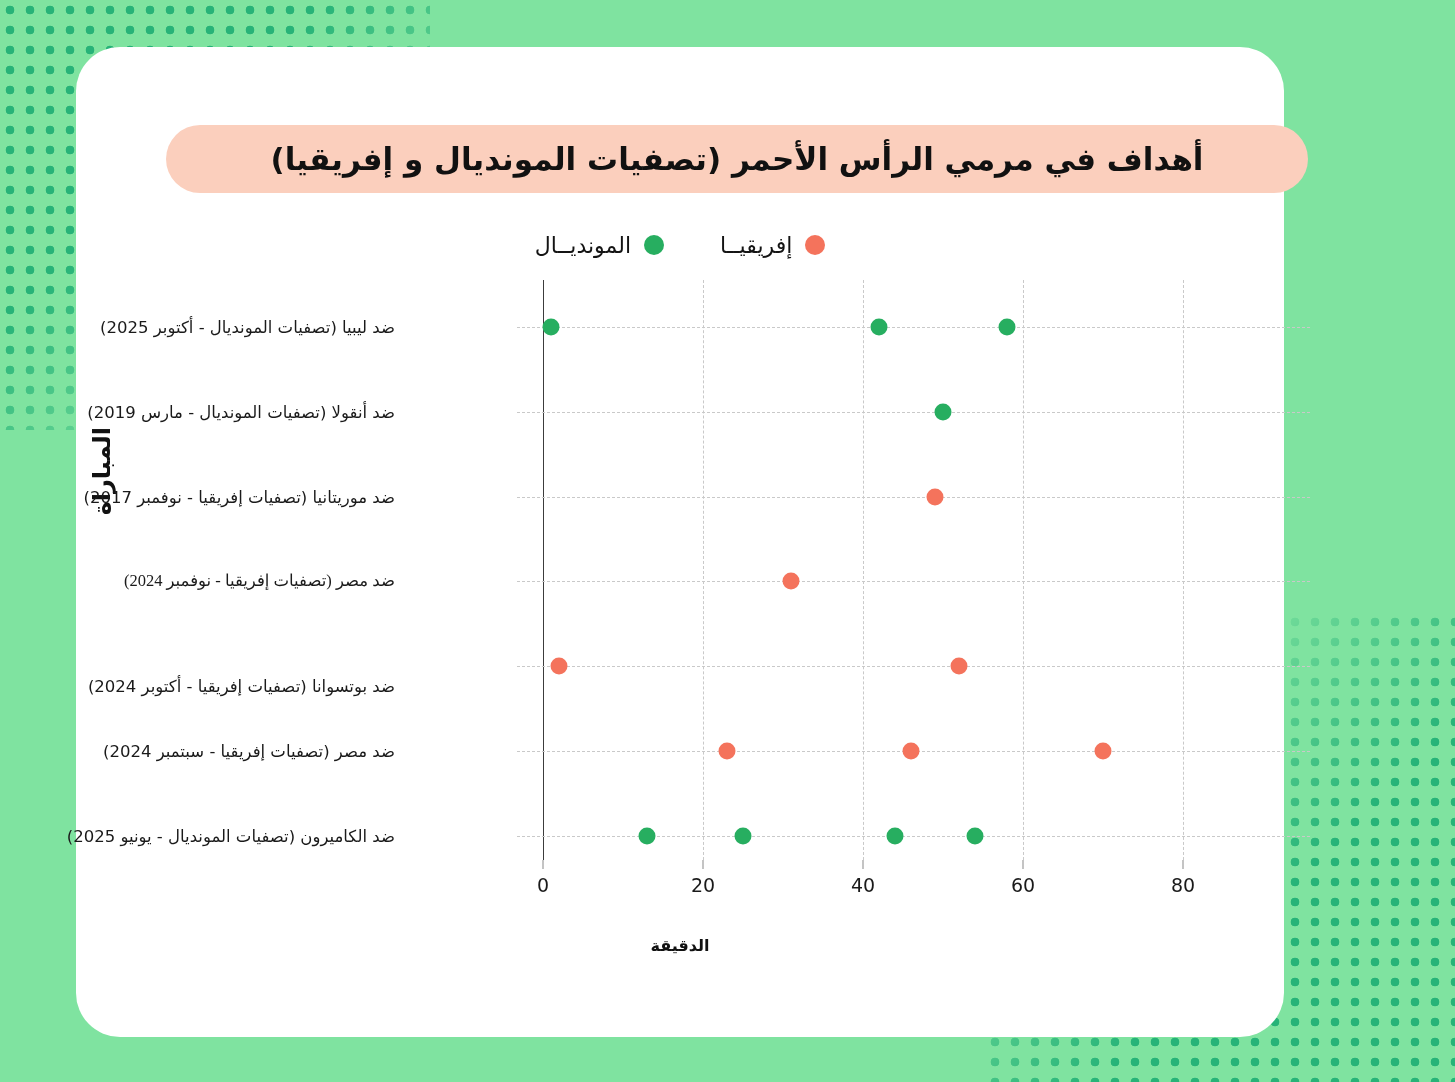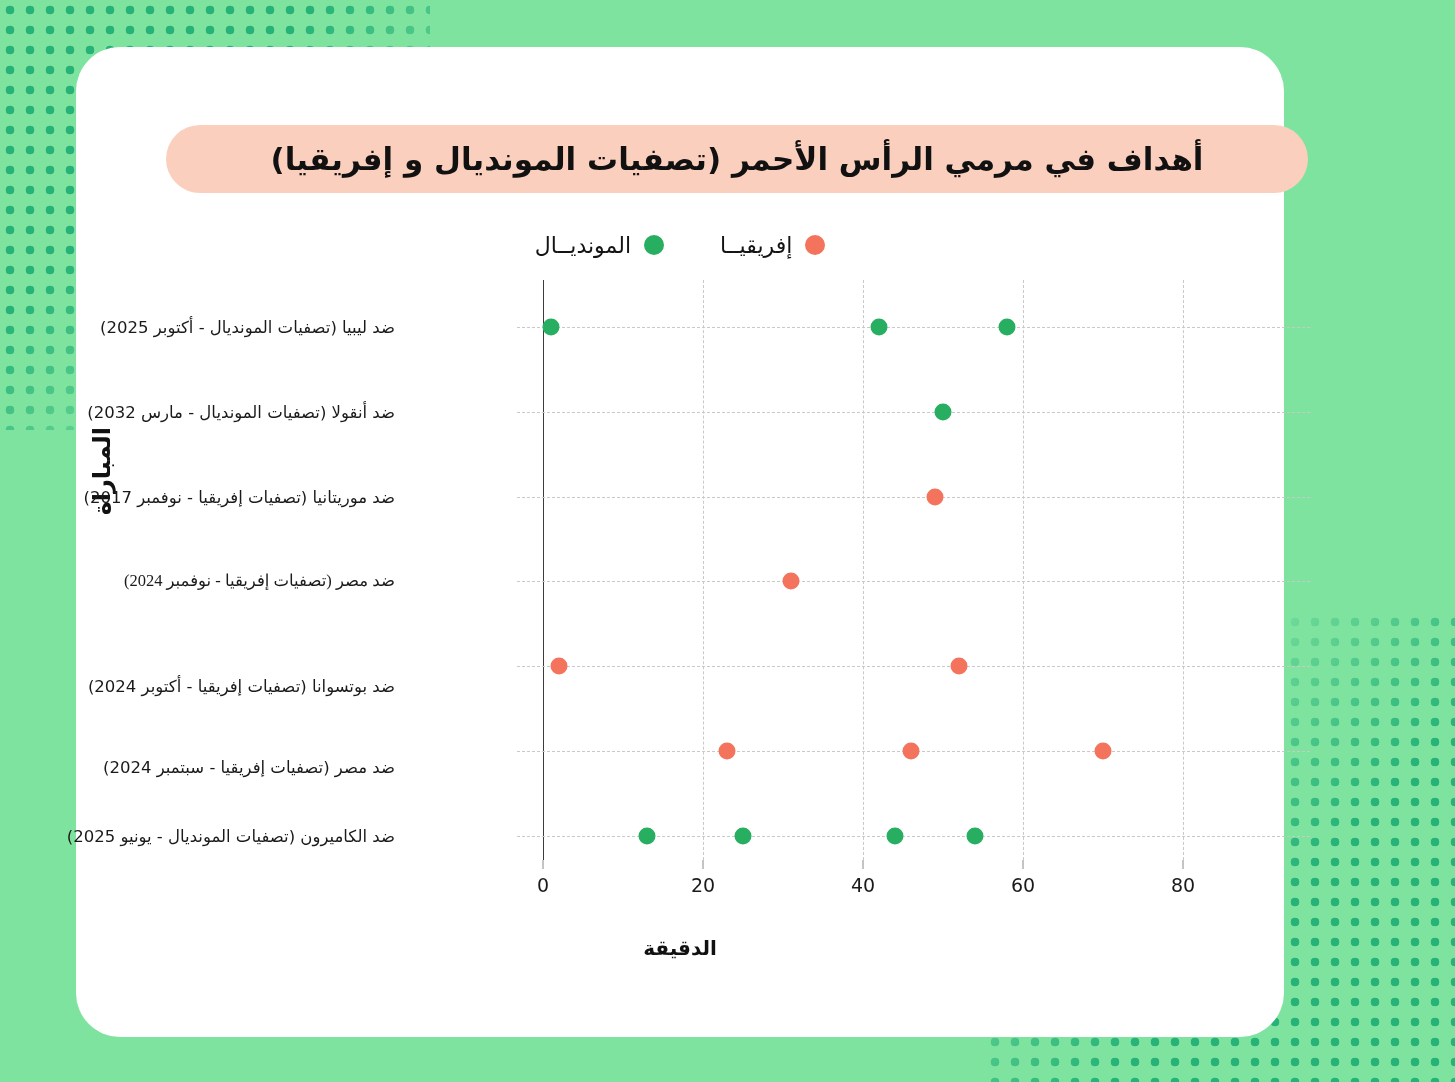--- a/index.html
+++ b/index.html
@@ -168,21 +168,21 @@
     color: #1a1a1a;
   }
 
   
   #xaxis-title {
     position: absolute;
     left: 0;
     right: 0;
     top: 889px;
     text-align: center;
-    font-size: 20px;
+    font-size: 16px;
     font-weight: bold;
     color: #111111;
     direction: rtl;
   }
   #yaxis-title {
     position: absolute;
     left: 12px;
     top: 380px;
     width: 60px;
     text-align: center;
@@ -245,25 +245,25 @@
       <div class="dot" title="إفريقيــا — 23" style="left: 184px; top: 471px; background: rgb(244, 115, 92);"></div>
       <div class="dot" title="إفريقيــا — 46" style="left: 368px; top: 471px; background: rgb(244, 115, 92);"></div>
       <div class="dot" title="إفريقيــا — 70" style="left: 560px; top: 471px; background: rgb(244, 115, 92);"></div>
       <div class="dot" title="المونديــال — 13" style="left: 104px; top: 555.8px; background: rgb(39, 174, 96);"></div>
       <div class="dot" title="المونديــال — 25" style="left: 200px; top: 555.8px; background: rgb(39, 174, 96);"></div>
       <div class="dot" title="المونديــال — 44" style="left: 352px; top: 555.8px; background: rgb(39, 174, 96);"></div>
       <div class="dot" title="المونديــال — 54" style="left: 432px; top: 555.8px; background: rgb(39, 174, 96);"></div>
     </div>
 
 <div class="ylabel" style="top: 280px; right: 889px;">ضد ليبيا (تصفيات المونديال - أكتوبر 2025)</div>
-    <div class="ylabel" style="top: 364.8px; right: 889px;">ضد أنقولا (تصفيات المونديال - مارس 2032)</div>
+    <div class="ylabel" style="top: 364.8px; right: 889px;">ضد أنقولا (تصفيات المونديال - مارس 2019)</div>
     <div class="ylabel" style="top: 449.6px; right: 889px;">ضد موريتانيا (تصفيات إفريقيا - نوفمبر 2017)</div>
     <div class="ylabel" style="top: 534.4px; right: 889px; font-family: Liberation Serif, serif;">ضد مصر (تصفيات إفريقيا - نوفمبر 2024)</div>
     <div class="ylabel" style="top: 619.2px; right: 889px; margin-top: 20px;">ضد بوتسوانا (تصفيات إفريقيا - أكتوبر 2024)</div>
-    <div class="ylabel" style="top: 704px; right: 889px; margin-top: 16px;">ضد مصر (تصفيات إفريقيا - سبتمبر 2024)</div>
+    <div class="ylabel" style="top: 704px; right: 889px;">ضد مصر (تصفيات إفريقيا - سبتمبر 2024)</div>
     <div class="ylabel" style="top: 788.8px; right: 889px;">ضد الكاميرون (تصفيات المونديال - يونيو 2025)</div>
     <div class="xtick-mark" style="left: 467px; top: 813px;"></div>
     <div class="xtick-label" style="left: 467px; top: 827px;">0</div>
     <div class="xtick-mark" style="left: 627px; top: 813px;"></div>
     <div class="xtick-label" style="left: 627px; top: 827px;">20</div>
     <div class="xtick-mark" style="left: 787px; top: 813px;"></div>
     <div class="xtick-label" style="left: 787px; top: 827px;">40</div>
     <div class="xtick-mark" style="left: 947px; top: 813px;"></div>
     <div class="xtick-label" style="left: 947px; top: 827px;">60</div>
     <div class="xtick-mark" style="left: 1107px; top: 813px;"></div>

